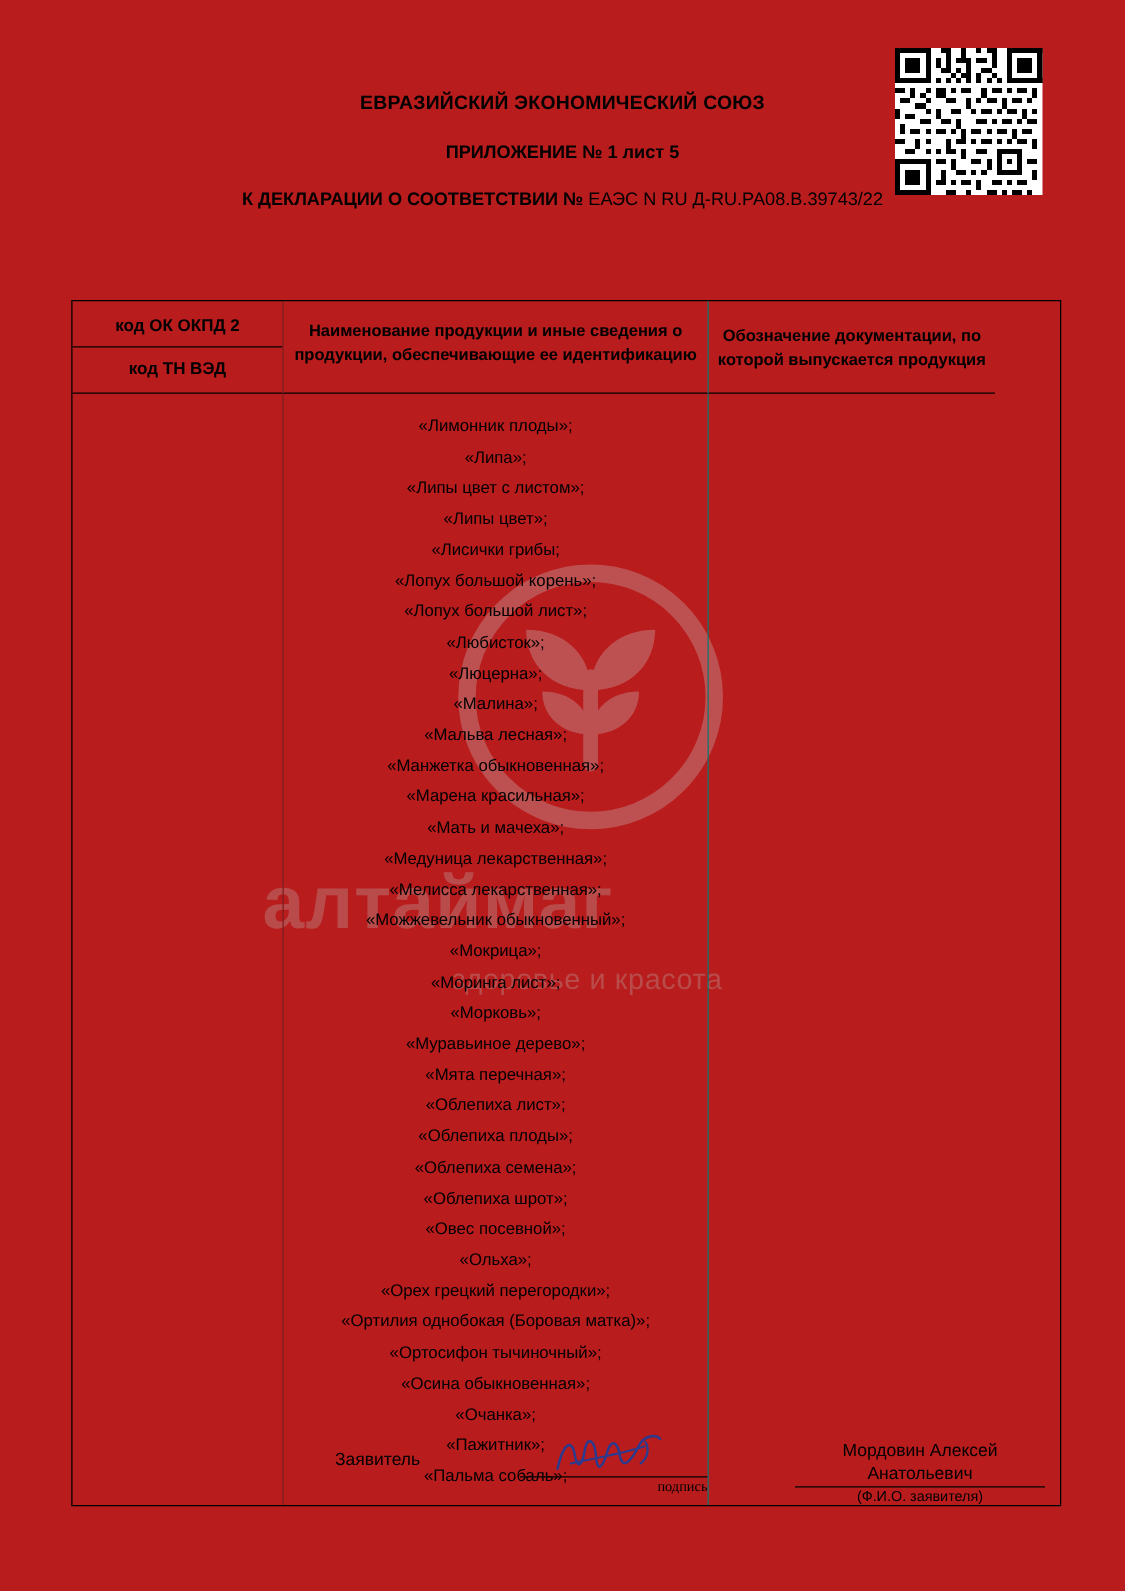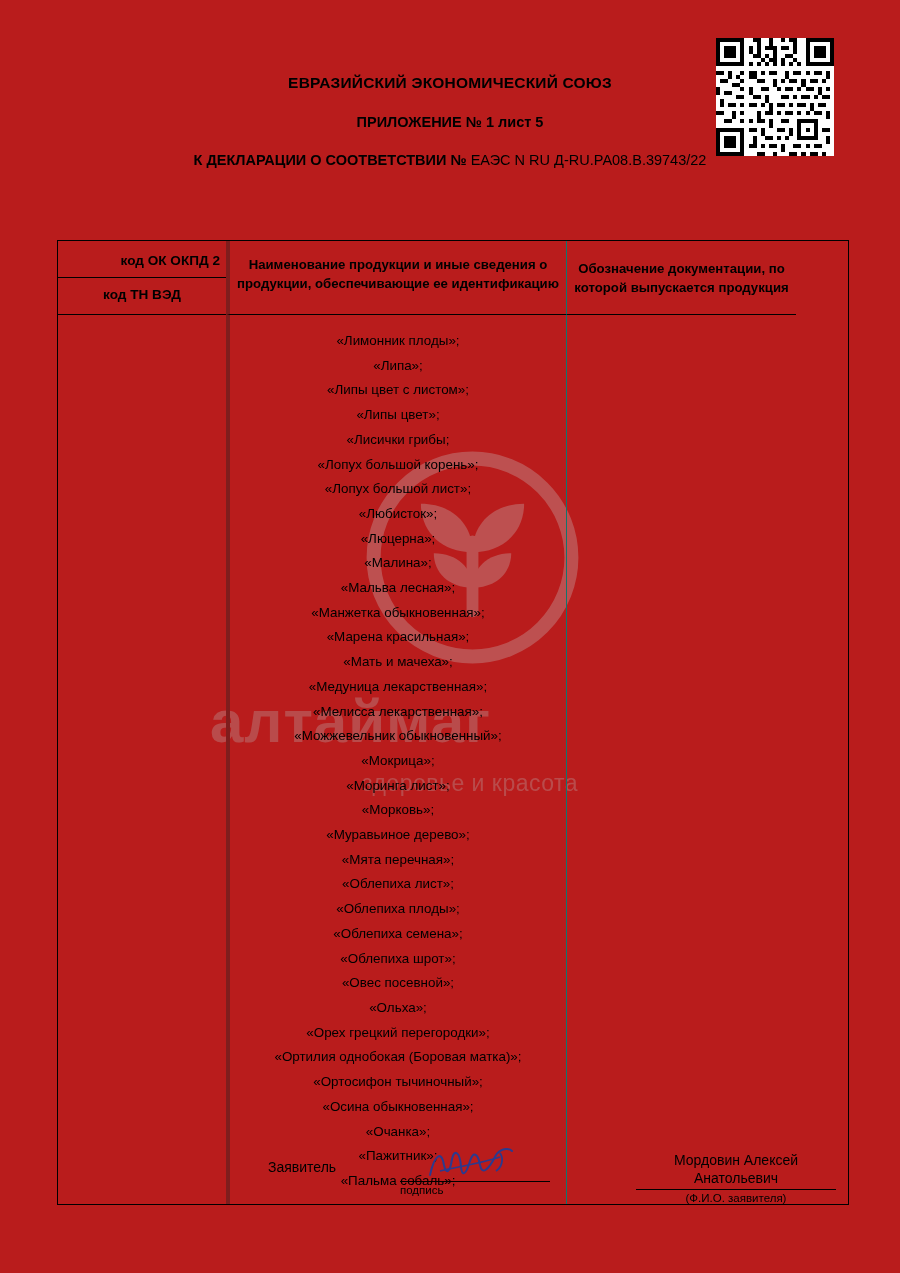--- a/index.html
+++ b/index.html
@@ -67,40 +67,40 @@
     left: 57px;
     top: 240px;
     width: 790px;
     border: 1px solid #000;
     border-collapse: collapse;
   }
   .tbl-row {
     display: flex;
   }
   .col1 { width: 168px; box-sizing: border-box; }
-  .col2 { width: 340px; box-sizing: border-box; border-left: 4px solid #7f1d1d; }
+  .col2 { width: 340px; box-sizing: border-box; border-left: 1px solid #7f1d1d; }
   .col3 { width: 230px; box-sizing: border-box; border-left: 1px solid #0f766e; }
 
   .head-row .col1,
   .head-row .col2,
   .head-row .col3 {
     border-bottom: 1px solid #000;
   }
 
   .hcell {
     font-size: 13.2px;
     font-weight: bold;
     text-align: center;
     padding: 8px 6px;
     line-height: 1.45;
   }
   .hcell-split-top {
     font-size: 13.6px;
     font-weight: bold;
-    text-align: right;
+    text-align: center;
     padding: 12px 6px 9px;
     border-bottom: 1px solid #000;
   }
   .hcell-split-bottom {
     font-size: 13.6px;
     font-weight: bold;
     text-align: center;
     padding: 9px 6px 12px;
   }
   .head-col2 { padding-top: 14px; }
@@ -171,24 +171,25 @@
     height: 110px;
   }
   .f-applicant {
     position: absolute;
     left: 268px;
     top: 14px;
     font-size: 14px;
   }
   .sign-block {
     position: absolute;
-    left: 400px;
+    left: 416px;
     top: 0px;
     width: 150px;
-    text-align: left;
+    text-align: right;
+    font-family: Liberation Serif, serif;
   }
   .sign-img {
     height: 36px;
     position: relative;
   }
   .sign-line {
     border-bottom: 1px solid #000;
     width: 150px;
     margin: 0 auto;
   }

